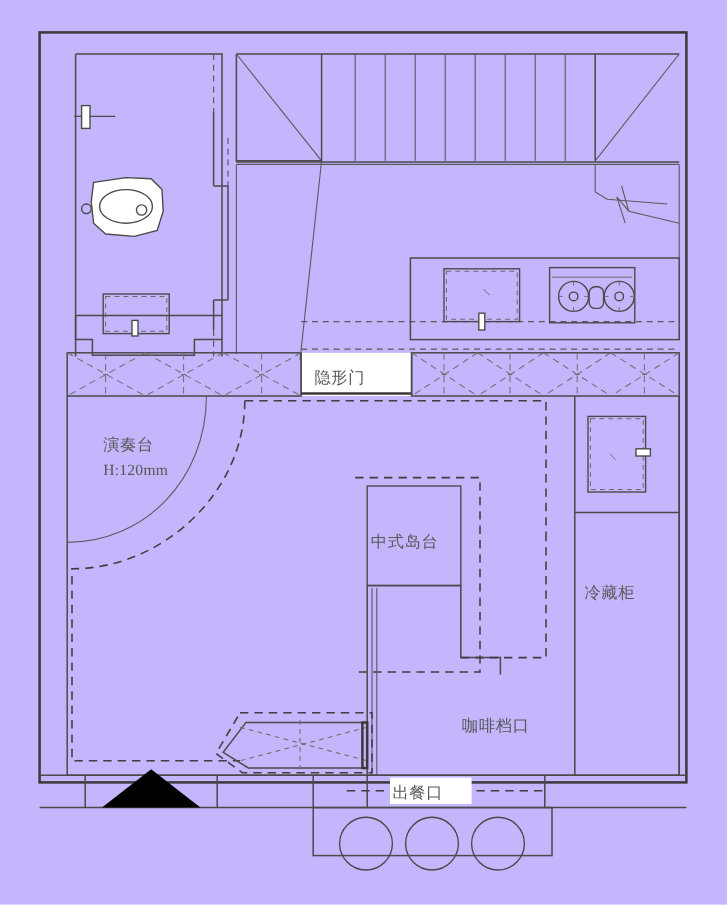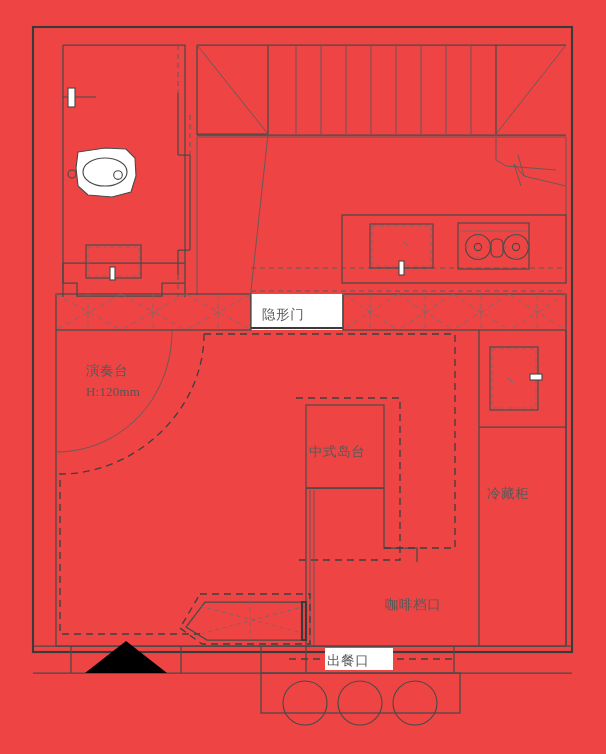--- a/index.html
+++ b/index.html
@@ -11,21 +11,21 @@
   body {
     width: 606px;
     height: 754px;
     font-family: "Liberation Sans", sans-serif;
     overflow: hidden;
   }
   #plan-root {
     position: relative;
     width: 606px;
     height: 754px;
-    background: #ef4444;
+    background: #c4b5fd;
   }
   svg#floorplan {
     display: block;
     width: 606px;
     height: 754px;
   }
   .wall        { fill: none; stroke: #3a3a3a; stroke-width: 2.1; }
   .wall-thin   { fill: none; stroke: #4a4a4a; stroke-width: 1.25; }
   .hair        { fill: none; stroke: #5a5a5a; stroke-width: 0.9; }
   .hair2       { fill: none; stroke: #6a6a6a; stroke-width: 0.8; }

